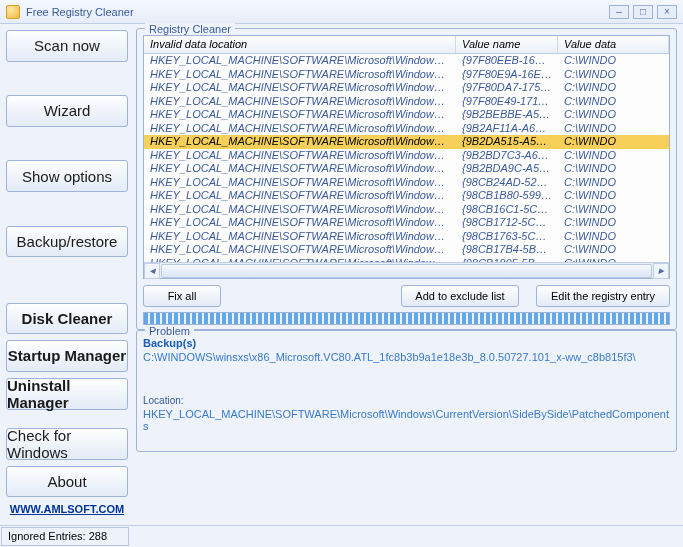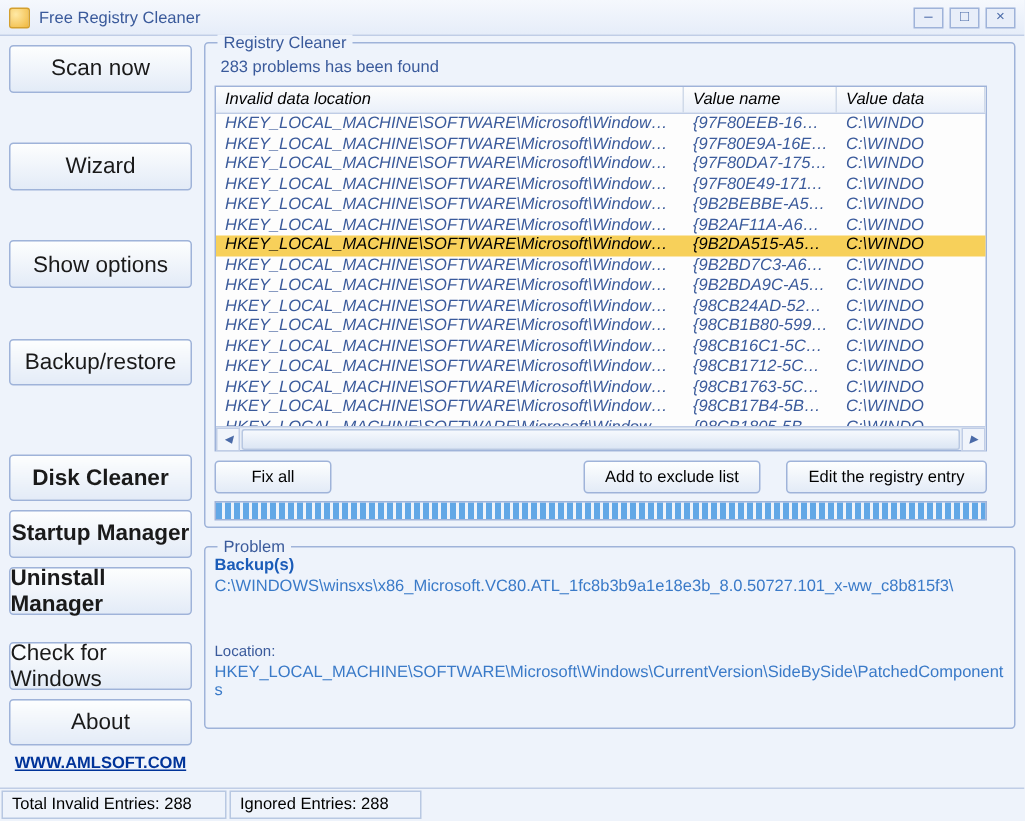--- a/index.html
+++ b/index.html
@@ -8,21 +8,21 @@
 .titlebar .app-icon { width: 14px; height: 14px; border: 1px solid #d4a02e; background: radial-gradient(circle at 30% 30%, #ffe9a6, #f0b83e); border-radius: 2px; margin-right: 6px; }
 .titlebar .title-text { color: #3a5a9b; flex: 1; }
 .win-btn { width: 20px; height: 14px; margin-left: 4px; border: 1px solid #9fb3d9; background: #e8eef9; display:flex; align-items:center; justify-content:center; font-size:10px; color:#4a6aa8; }
 .content { display: flex; height: 499px; }
 .sidebar { width: 134px; padding: 6px 6px 0 6px; display: flex; flex-direction: column; gap: 6px; }
 .sb-btn { height: 32px; border: 1px solid #9fb3d9; background: linear-gradient(#fdfefe,#e3ebf7); border-radius: 3px; display:flex; align-items:center; justify-content:center; color: #1a1a1a; font-size:15px; cursor:pointer; }
 .sb-btn.bold { font-weight: bold; }
 .sb-spacer { height: 22px; }
 .sb-link { text-align:center; color:#003399; text-decoration: underline; font-weight:bold; margin-top:auto; margin-bottom: 8px; font-size:11px; cursor:pointer; }
 .main { flex:1; padding: 4px 6px 4px 2px; display:flex; flex-direction:column; }
-.groupbox { border:1px solid #9fb3d9; border-radius:3px; padding:6px 18px 4px 6px; margin-bottom:12px; position:relative; }
+.groupbox { border:1px solid #9fb3d9; border-radius:3px; padding:6px 6px 4px 6px; margin-bottom:0; position:relative; }
 .group-title { position:absolute; top:-6px; left:8px; background:#eef3fb; color:#3a5a9b; padding:0 4px; font-size:11px; }
 .status-line { color:#3a5a9b; margin: 4px 0 6px 4px; }
 .listview { border:1px solid #9fb3d9; background:#fdfdfd; height:244px; display:flex; flex-direction:column;font-style:italic; }
 .lv-header { display:flex; background:linear-gradient(#fdfdfd,#eaf0fa); border-bottom:1px solid #c0cde6; height:18px; font-size:11px; }
 .lv-col { border-right:1px solid #d0dae9; padding:2px 6px; overflow:hidden; white-space:nowrap; }
 .lv-col.loc { width: 312px; }
 .lv-col.val { width: 102px; }
 .lv-col.dat { flex:1; }
 .lv-body { flex:1; overflow-y:scroll; overflow-x:hidden; }
 .lv-row { display:flex; height:13.5px; font-size:11px; color:#3a5a9b; white-space:nowrap; cursor:pointer; }
@@ -79,21 +79,20 @@
     <div class="sb-btn bold">Uninstall Manager</div>
     <div style="height:6px"></div>
     <div class="sb-btn">Check for Windows</div>
     <div class="sb-btn">About</div>
     <div class="sb-link">WWW.AMLSOFT.COM</div>
   </div>
 
   <div class="main">
     <div class="groupbox" style="flex:0 0 auto;">
       <div class="group-title">Registry Cleaner</div>
-      <div class="status-line">283 problems has been found</div>
       <div class="listview">
         <div class="lv-header">
           <div class="lv-col loc">Invalid data location</div>
           <div class="lv-col val">Value name</div>
           <div class="lv-col dat">Value data</div>
         </div>
         <div class="lv-body" id="lv-body">
             <div class="lv-row">
               <div class="c1">HKEY_LOCAL_MACHINE\SOFTWARE\Microsoft\Windows\Curre...</div>
               <div class="c2">{97F80EEB-16C9-D...</div>
@@ -193,15 +192,14 @@
       <div class="group-title">Problem</div>
       <div class="prob-title">Backup(s)</div>
       <div class="prob-text">C:\WINDOWS\winsxs\x86_Microsoft.VC80.ATL_1fc8b3b9a1e18e3b_8.0.50727.101_x-ww_c8b815f3\</div>
       <div class="prob-loc-label">Location:</div>
       <div class="prob-text">HKEY_LOCAL_MACHINE\SOFTWARE\Microsoft\Windows\CurrentVersion\SideBySide\PatchedComponents</div>
     </div>
   </div>
 </div>
 
 <div class="statusbar">
-  <div class="status-cell first">Total Invalid Entries: 288</div>
   <div class="status-cell second">Ignored Entries:  288</div>
 </div>
 
 </body></html>

